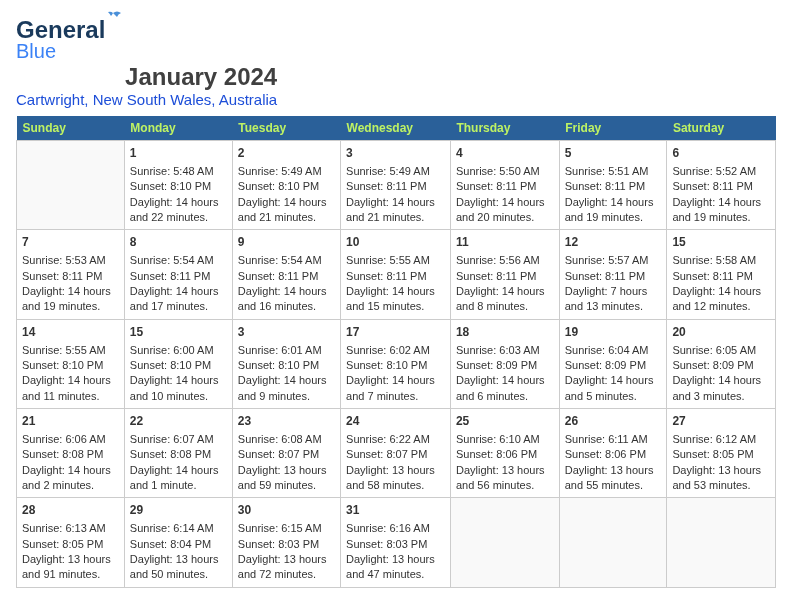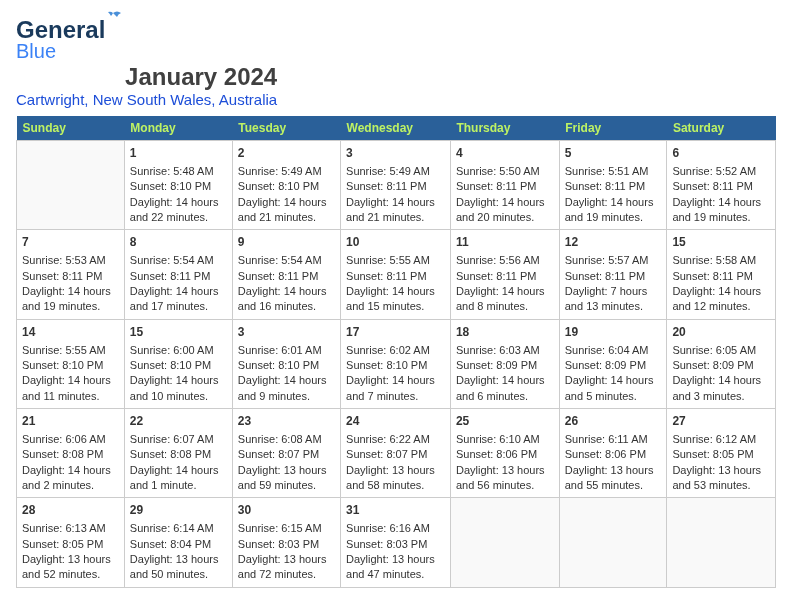--- a/index.html
+++ b/index.html
@@ -131,21 +131,21 @@
       <tr>
         <td><span class="day-num">21</span><span>Sunrise: 6:06 AM</span><br><span>Sunset: 8:08 PM</span><br><span>Daylight: 14 hours and 2 minutes.</span></td>
         <td><span class="day-num">22</span><span>Sunrise: 6:07 AM</span><br><span>Sunset: 8:08 PM</span><br><span>Daylight: 14 hours and 1 minute.</span></td>
         <td><span class="day-num">23</span><span>Sunrise: 6:08 AM</span><br><span>Sunset: 8:07 PM</span><br><span>Daylight: 13 hours and 59 minutes.</span></td>
         <td><span class="day-num">24</span><span>Sunrise: 6:22 AM</span><br><span>Sunset: 8:07 PM</span><br><span>Daylight: 13 hours and 58 minutes.</span></td>
         <td><span class="day-num">25</span><span>Sunrise: 6:10 AM</span><br><span>Sunset: 8:06 PM</span><br><span>Daylight: 13 hours and 56 minutes.</span></td>
         <td><span class="day-num">26</span><span>Sunrise: 6:11 AM</span><br><span>Sunset: 8:06 PM</span><br><span>Daylight: 13 hours and 55 minutes.</span></td>
         <td><span class="day-num">27</span><span>Sunrise: 6:12 AM</span><br><span>Sunset: 8:05 PM</span><br><span>Daylight: 13 hours and 53 minutes.</span></td>
       </tr>
       <tr>
-        <td><span class="day-num">28</span><span>Sunrise: 6:13 AM</span><br><span>Sunset: 8:05 PM</span><br><span>Daylight: 13 hours and 52 minutes.</span></td>
+        <td><span class="day-num">28</span><span>Sunrise: 6:13 AM</span><br><span>Sunset: 8:05 PM</span><br><span>Daylight: 13 hours and 91 minutes.</span></td>
         <td><span class="day-num">29</span><span>Sunrise: 6:14 AM</span><br><span>Sunset: 8:04 PM</span><br><span>Daylight: 13 hours and 50 minutes.</span></td>
         <td><span class="day-num">30</span><span>Sunrise: 6:15 AM</span><br><span>Sunset: 8:03 PM</span><br><span>Daylight: 13 hours and 72 minutes.</span></td>
         <td><span class="day-num">31</span><span>Sunrise: 6:16 AM</span><br><span>Sunset: 8:03 PM</span><br><span>Daylight: 13 hours and 47 minutes.</span></td>
         <td class="empty"></td>
         <td class="empty"></td>
         <td class="empty"></td>
       </tr>
     </tbody>
 </table>
 

